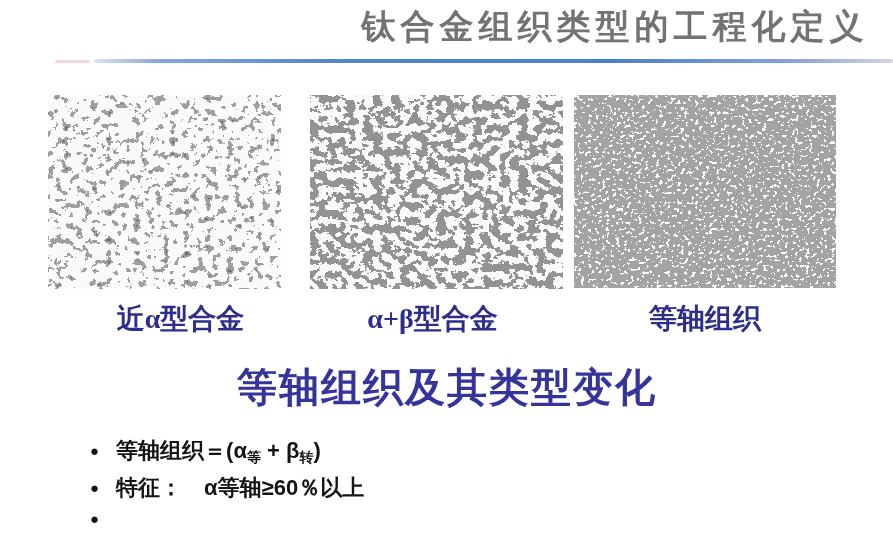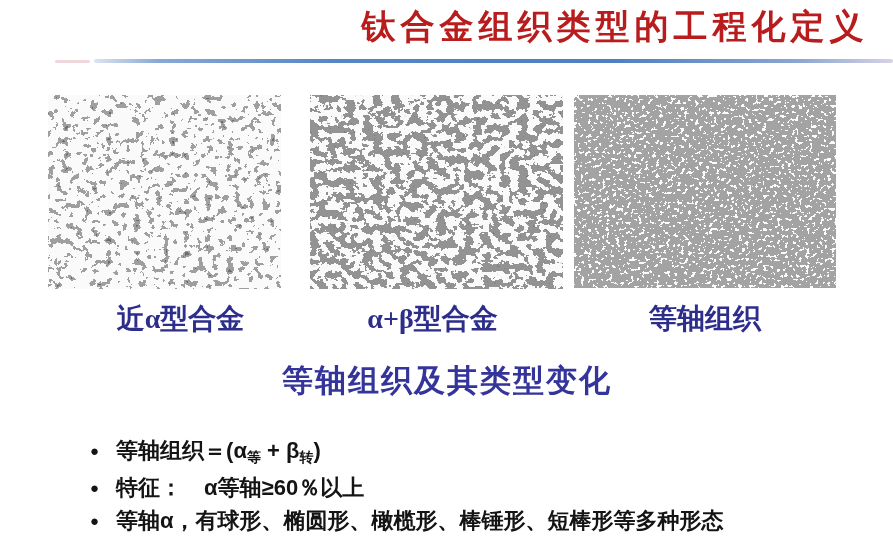--- a/index.html
+++ b/index.html
@@ -3,21 +3,21 @@
 <meta charset="utf-8">
 <style>
   html,body{margin:0;padding:0;background:#ffffff;}
   .slide{
     position:relative;width:893px;height:539px;background:#ffffff;overflow:hidden;
     font-family:"Liberation Sans",sans-serif;
   }
   .title{
     position:absolute;top:3px;left:337px;width:556px;height:48px;
     text-align:center;font-family:"Liberation Serif",serif;font-weight:bold;
-    font-size:34px;letter-spacing:5px;color:#b91c1c;line-height:48px;white-space:nowrap;
+    font-size:34px;letter-spacing:5px;color:#737373;line-height:48px;white-space:nowrap;
   }
   .pink-mark{
     position:absolute;top:60px;left:55px;width:35px;height:3px;
     background:#eccdd3;opacity:.8;border-radius:2px;
   }
   .divider{
     position:absolute;top:59px;left:94px;width:799px;height:4px;border-radius:2px;
     background:linear-gradient(90deg,#dce4f0 0%,#87a9d6 8%,#5586c6 30%,#4d80c2 65%,#8aa6d2 88%,#d6d2e6 100%);
   }
   .micrograph{position:absolute;top:95px;overflow:hidden;}
@@ -28,21 +28,21 @@
   .micro-label{
     position:absolute;top:298px;height:42px;line-height:42px;text-align:center;
     font-family:"Liberation Serif",serif;font-weight:bold;font-size:28px;
     color:#2d2d8b;white-space:nowrap;
   }
   #label1{left:64px;width:233px;}
   #label2{left:306px;width:253px;}
   #label3{left:574px;width:262px;}
   .caption{
     position:absolute;top:360px;left:27px;width:840px;text-align:center;
-    font-family:"Liberation Serif",serif;font-weight:bold;font-size:31px;
+    font-family:"Liberation Serif",serif;font-weight:bold;font-size:40px;
     letter-spacing:2px;color:#34349b;white-space:nowrap;
   }
   .bullets{
     position:absolute;top:439px;left:90px;width:770px;
     font-family:"Liberation Sans",sans-serif;font-weight:bold;
     font-size:22px;color:#141414;
   }
   .bullet-row{display:flex;align-items:baseline;line-height:24px;margin-bottom:7px;white-space:nowrap;}
   .bullet-icon{flex:none;font-size:15px;margin-right:17px;transform:translateY(-2px);}
   .bullet-text sub,.bullet-text .subsc{font-size:14px;vertical-align:-4px;font-weight:bold;}
@@ -131,17 +131,16 @@
     <div class="bullet-row">
       <span class="bullet-icon">●</span>
       <span class="bullet-text"><span>等轴组织＝(α</span><span class="subsc">等</span><span> + β</span><span class="subsc">转</span><span>)</span></span>
     </div>
     <div class="bullet-row">
       <span class="bullet-icon">●</span>
       <span class="bullet-text">特征：　α等轴≥60％以上</span>
     </div>
     <div class="bullet-row">
       <span class="bullet-icon">●</span>
-      <span class="bullet-text">等轴α，有球形、椭圆形、橄榄形、棒锤形、短棒形等多种形态</span>
     </div>
   </div>
 
 </div>
 
 </body></html>

